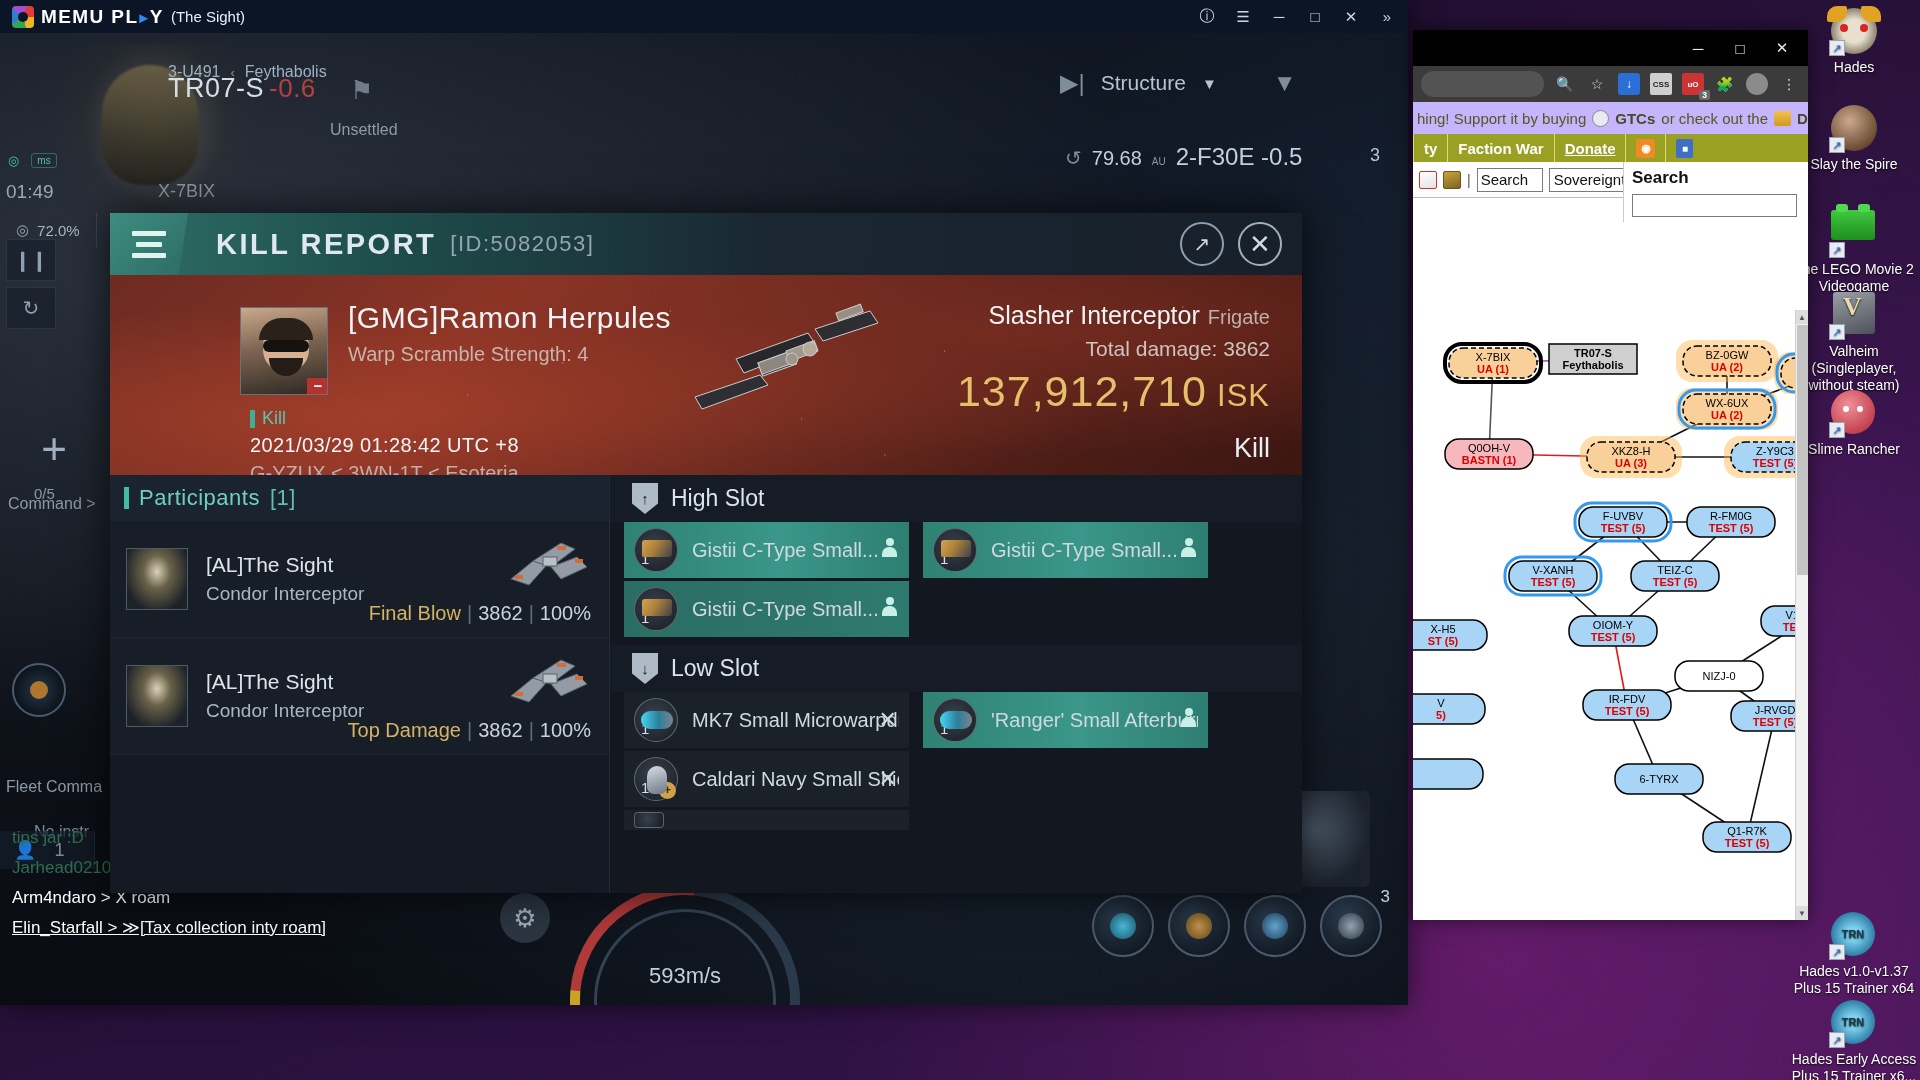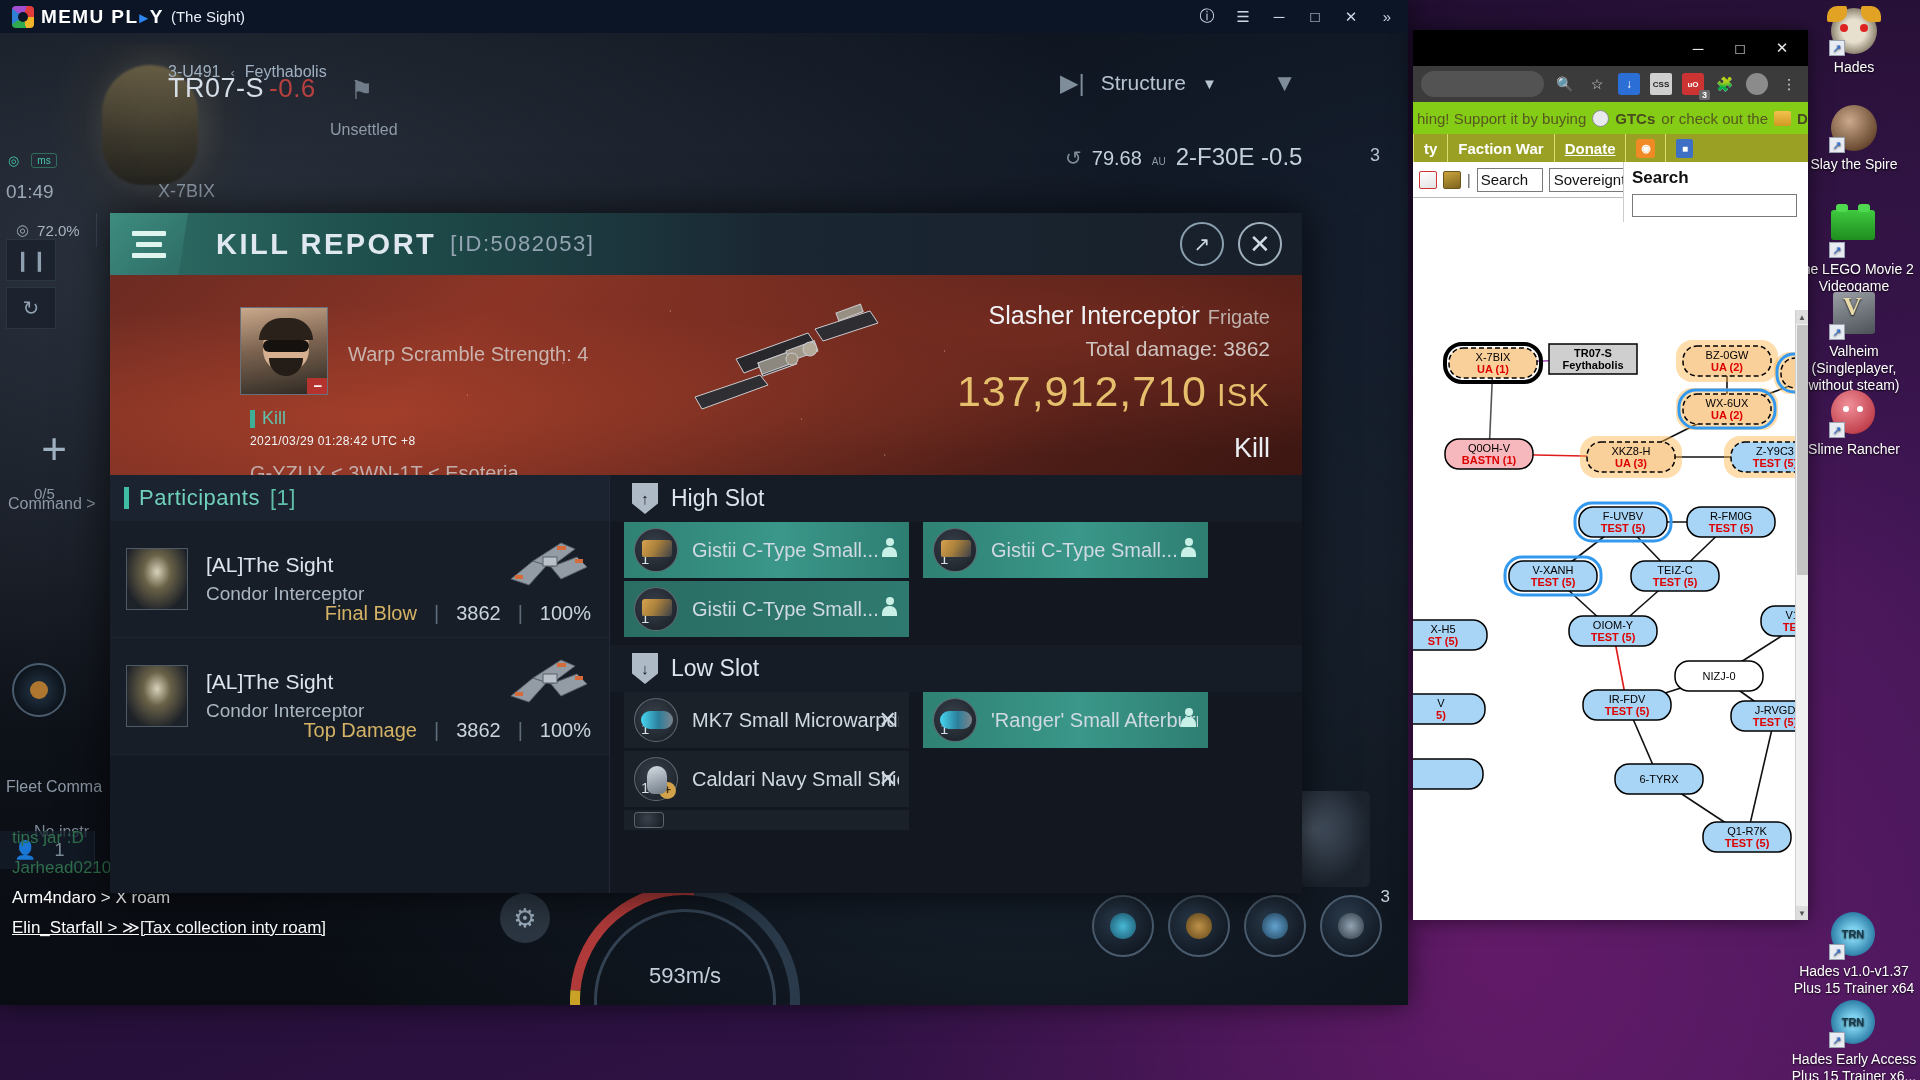--- a/index.html
+++ b/index.html
@@ -152,21 +152,21 @@
   .kr-portrait .glasses{position:absolute;left:22px;top:32px;width:46px;height:12px;
     background:#14110f;border-radius:6px}
   .kr-portrait .beard{position:absolute;left:28px;top:50px;width:34px;height:18px;border-radius:0 0 18px 18px;background:#241c16}
   .kr-badge-minus{position:absolute;right:-2px;bottom:-2px;width:22px;height:18px;background:#b5332e;
     color:#fff;font-size:15px;line-height:16px;text-align:center;font-weight:bold}
   .kr-vname{position:absolute;left:238px;top:26px;font-size:30px;color:#f0f3f6;letter-spacing:.5px}
   .kr-warp{position:absolute;left:238px;top:68px;font-size:20px;color:#c9b3ae}
   .kr-killflag{position:absolute;left:140px;top:133px;display:flex;align-items:center;gap:7px;
     font-size:18px;color:#5fc3ae}
   .kr-killflag .bar{width:5px;height:18px;background:#3fae96;display:block}
-  .kr-date{position:absolute;left:140px;top:159px;font-size:12px;color:#f2f5f8;letter-spacing:.4px}
+  .kr-date{position:absolute;left:140px;top:159px;font-size:20px;color:#f2f5f8;letter-spacing:.4px}
   .kr-route{position:absolute;left:140px;top:187px;font-size:20px;color:#c2adaa}
   .kr-rname{position:absolute;right:32px;top:26px;font-size:25px;color:#f0f3f6;text-align:right}
   .kr-rclass{font-size:20px;color:#bfb0ab;margin-left:8px}
   .kr-dmg{position:absolute;right:32px;top:62px;font-size:21px;color:#cfc3bf;text-align:right}
   .kr-isk{position:absolute;right:32px;top:92px;font-size:43px;color:#e6bf6d;
     letter-spacing:1px;text-align:right}
   .kr-isk .unit{font-size:31px;margin-left:10px}
   .kr-killword{position:absolute;right:32px;top:158px;font-size:27px;color:#e9eef3}
 
   
@@ -178,21 +178,21 @@
   .kr-count{color:#5fbfa9}
   .part-row{height:117px;display:flex;align-items:center;padding:0 16px;position:relative;
     border-bottom:1px solid #1d2531;background:#181e27}
   .part-av{width:62px;height:62px;border:1px solid #4e5a66;flex:none;
     background:radial-gradient(ellipse at 50% 38%,#d9d2bb 0%,#6a6248 32%,#1d2128 78%)}
   .part-info{margin-left:18px}
   .part-name{font-size:21px;color:#dde5ec}
   .part-ship{font-size:19px;color:#aab6c2;margin-top:6px}
   .part-ship-img{position:absolute;right:18px;top:14px;width:92px;height:56px;opacity:.95}
   .part-stats{position:absolute;right:18px;bottom:12px;font-size:20px;color:#c9d3dd;
-    display:flex;align-items:center;gap:17px}
+    display:flex;align-items:center;gap:6px}
   .part-stats .tag{color:#d5b366}
   .part-stats .sep{color:#5f6d7b}
 
   #kr-right{flex:1;background:#131820;position:relative;overflow:hidden}
   .slot-head{height:47px;display:flex;align-items:center;gap:13px;padding-left:22px;
     color:#dbe4ec;font-size:23px;background:#161c25}
   .shield-ico{width:26px;height:31px;display:flex;align-items:center;justify-content:center;
     background:#aebac6;color:#161c25;font-size:15px;font-weight:bold;
     clip-path:polygon(0 0,100% 0,100% 66%,50% 100%,0 66%)}
   .slot-grid{display:flex;gap:14px;padding:0 4px 0 14px}
@@ -231,21 +231,21 @@
   #b-toolbar{height:36px;background:#3b3b3b;display:flex;align-items:center;padding:0 8px;gap:10px}
   .b-omni{flex:1;height:26px;background:#535353;border-radius:13px}
   .b-tico{width:22px;height:22px;display:flex;align-items:center;justify-content:center;
     font-size:14px;color:#d9d9d9;position:relative}
   .b-ext-dl{background:#2b6ed6;border-radius:3px;color:#fff;font-size:12px}
   .b-ext-css{background:#cfcfcf;border-radius:2px;color:#222;font-size:8px;font-weight:bold}
   .b-ext-ub{background:#c33;border-radius:3px;color:#fff;font-size:8px;font-weight:bold}
   .b-badge{position:absolute;right:-6px;bottom:-5px;background:#6a6a6a;color:#fff;font-size:9px;
     padding:0 3px;border-radius:2px}
   .b-avatar{width:22px;height:22px;border-radius:50%;background:#8b8b8b}
-  #b-banner{height:32px;background:#84cc16;display:flex;align-items:center;gap:6px;
+  #b-banner{height:32px;background:#c4b5fd;display:flex;align-items:center;gap:6px;
     padding-left:4px;font-size:15px;color:#4a4a20;font-weight:bold;white-space:nowrap;overflow:hidden}
   .b-banner-plain{font-weight:normal;color:#57571f}
   .gtc-ico{width:17px;height:17px;border-radius:50%;background:#e8eaf0;border:1px solid #888;flex:none}
   .coin-ico{width:17px;height:15px;background:linear-gradient(180deg,#f3c14e,#d09a22);border-radius:2px;flex:none}
   #b-sitehdr{height:28px;background:#9aa024;display:flex;align-items:center;color:#fff;
     font-weight:bold;font-size:15px;white-space:nowrap;overflow:hidden}
   #b-sitehdr .lnk{padding:4px 10px;height:28px;display:flex;align-items:center;
     border-left:1px solid #d8dd6b}
   #b-sitehdr .lnk.u{text-decoration:underline}
   .rss-ico{width:19px;height:19px;background:#f08a24;border-radius:3px;color:#fff;font-size:11px;
@@ -440,20 +440,21 @@
           </g>
         </svg>
 
         <div class="kr-portrait">
           <div class="face"></div>
           <div class="hair"></div>
           <div class="glasses"></div>
           <div class="beard"></div>
           <div class="kr-badge-minus">−</div>
         </div>
+        <div class="kr-vname">[GMG]Ramon Herpules</div>
         <div class="kr-warp">Warp Scramble Strength: 4</div>
 
         <div class="kr-killflag">
           <span class="bar"></span>
           <span>Kill</span>
         </div>
         <div class="kr-date">2021/03/29 01:28:42 UTC +8</div>
         <div class="kr-route">G-YZUX &lt; 3WN-1T &lt; Esoteria</div>
 
         <div class="kr-rname">

